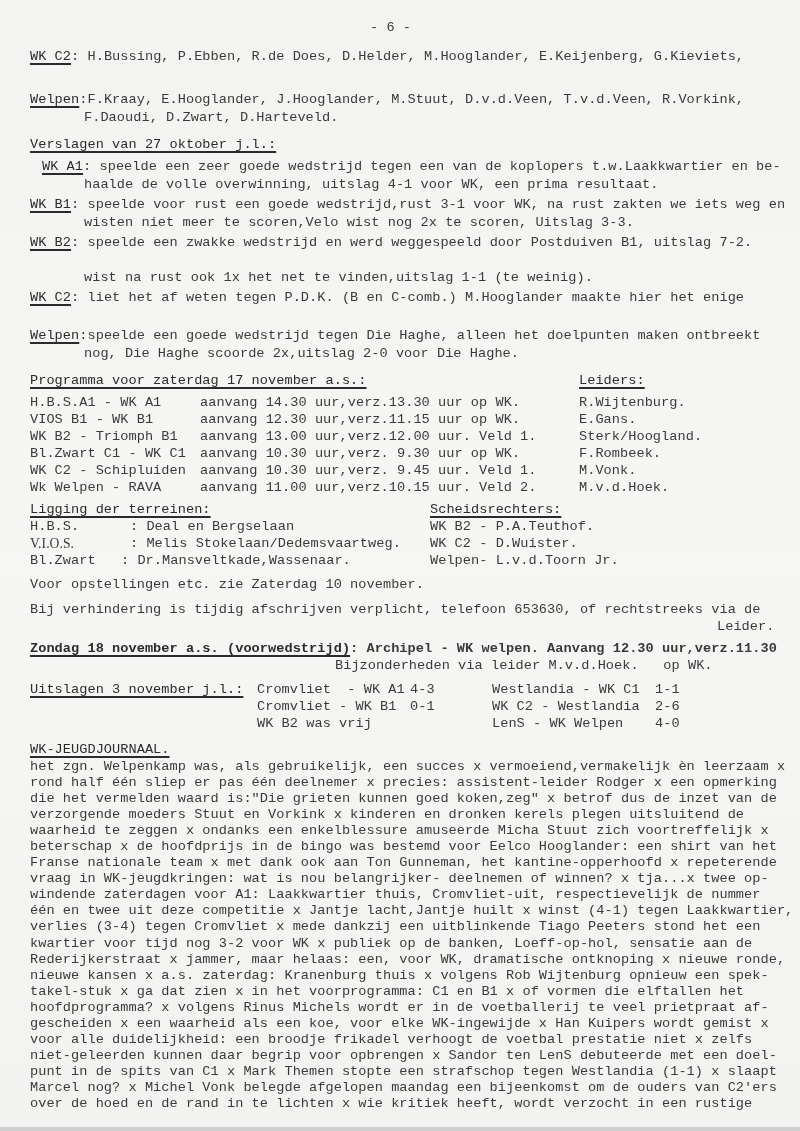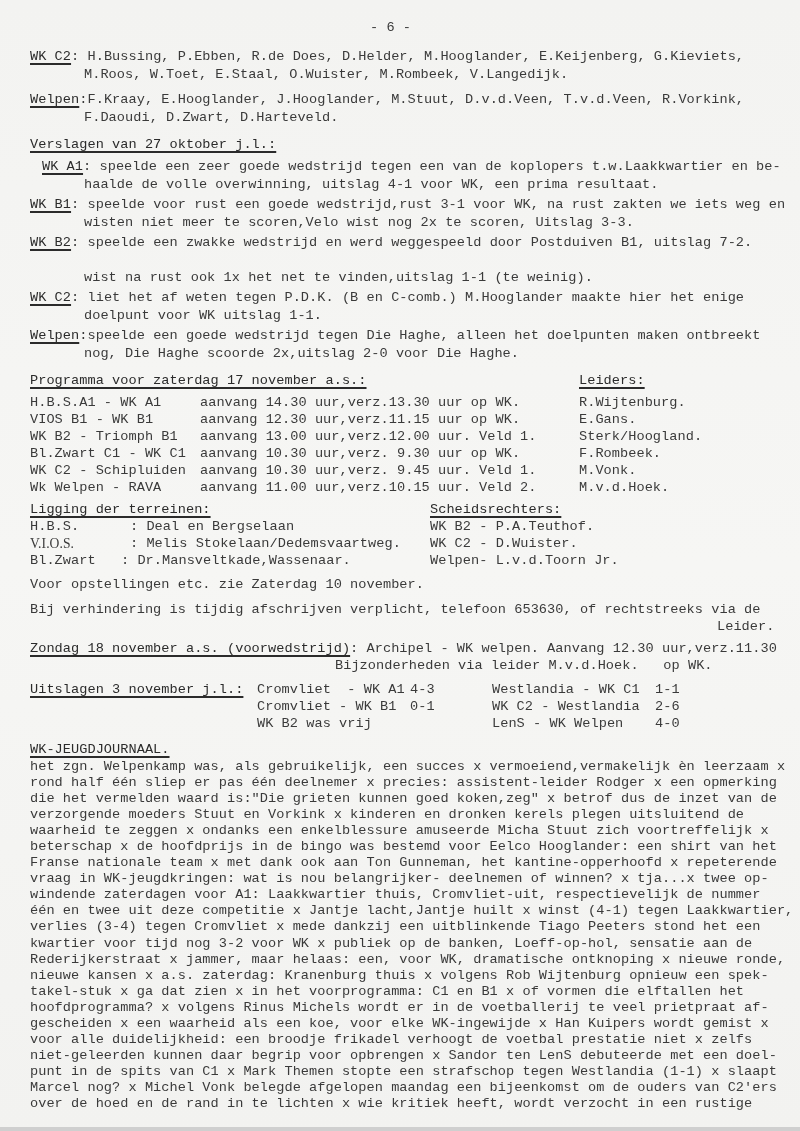--- a/index.html
+++ b/index.html
@@ -48,39 +48,37 @@
     .abs { position: absolute; white-space: pre; line-height: 17px; }
   </style>
 </head>
 <body>
 
 <div class="page">
 
   <div class="pagenum">- 6 -</div>
 
   <div class="line" style="left:30px; top:48px;"><span class="u">WK C2</span><span>: </span><span>H.Bussing, P.Ebben, R.de Does, D.Helder, M.Hooglander, E.Keijenberg, G.Kieviets,</span></div>
-  <div class="line" style="left:84px; top:66px;">M.Roos, W.Toet, E.Staal, O.Wuister, M.Rombeek, V.Langedijk.</div>
 
   <div class="line" style="left:84px; top:109px;">F.Daoudi, D.Zwart, D.Harteveld.</div>
   <div class="line" style="left:30px; top:91px;"><span class="u">Welpen</span><span>:</span><span>F.Kraay, E.Hooglander, J.Hooglander, M.Stuut, D.v.d.Veen, T.v.d.Veen, R.Vorkink,</span></div>
 
   <div class="line u" style="left:30px; top:136px;">Verslagen van 27 oktober j.l.:</div>
 
   <div class="line" style="left:30px; top:158px;margin-left:12px;"><span class="u">WK A1</span><span>: </span><span>speelde een zeer goede wedstrijd tegen een van de koplopers t.w.Laakkwartier en be-</span></div>
   <div class="line" style="left:84px; top:176px;">haalde de volle overwinning, uitslag 4-1 voor WK, een prima resultaat.</div>
 
   <div class="line" style="left:30px; top:196px;"><span class="u">WK B1</span><span>: </span><span>speelde voor rust een goede wedstrijd,rust 3-1 voor WK, na rust zakten we iets weg en</span></div>
   <div class="line" style="left:84px; top:214px;">wisten niet meer te scoren,Velo wist nog 2x te scoren, Uitslag 3-3.</div>
 
   <div class="line" style="left:30px; top:234px;"><span class="u">WK B2</span><span>: </span><span>speelde een zwakke wedstrijd en werd weggespeeld door Postduiven B1, uitslag 7-2.</span></div>
 
   <div class="line" style="left:84px; top:269px;">wist na rust ook 1x het net te vinden,uitslag 1-1 (te weinig).</div>
 
   <div class="line" style="left:30px; top:289px;"><span class="u">WK C2</span><span>: </span><span>liet het af weten tegen P.D.K. (B en C-comb.) M.Hooglander maakte hier het enige</span></div>
-  <div class="line" style="left:84px; top:307px;">doelpunt voor WK uitslag 1-1.</div>
 
   <div class="line" style="left:30px; top:327px;"><span class="u">Welpen</span><span>:</span><span>speelde een goede wedstrijd tegen Die Haghe, alleen het doelpunten maken ontbreekt</span></div>
   <div class="line" style="left:84px; top:345px;">nog, Die Haghe scoorde 2x,uitslag 2-0 voor Die Haghe.</div>
 
   <div class="line u" style="left:30px; top:372px;">Programma voor zaterdag 17 november a.s.:</div>
   <div class="line u" style="left:579px; top:372px;">Leiders:</div>
 
   <div>
     <div class="abs" style="left:30px; top:394px;">H.B.S.A1 - WK A1</div>
     <div class="abs" style="left:200px; top:394px;">aanvang 14.30 uur,verz.13.30 uur op WK.</div>
@@ -117,21 +115,21 @@
 
   <div class="line u" style="left:430px; top:501px;">Scheidsrechters:</div>
   <div class="abs" style="left:430px; top:518px;">WK B2 - P.A.Teuthof.</div>
   <div class="abs" style="left:430px; top:535px;">WK C2 - D.Wuister.</div>
   <div class="abs" style="left:430px; top:552px;">Welpen- L.v.d.Toorn Jr.</div>
 
   <div class="line" style="left:30px; top:576px;">Voor opstellingen etc. zie Zaterdag 10 november.</div>
   <div class="line" style="left:30px; top:601px;">Bij verhindering is tijdig afschrijven verplicht, telefoon 653630, of rechtstreeks via de</div>
   <div class="line" style="left:717px; top:618px;">Leider.</div>
 
-  <div class="line" style="left:30px; top:640px;"><span class="u">Zondag 18 november a.s. (voorwedstrijd)</span><span>: Archipel - WK welpen. Aanvang 12.30 uur,verz.11.30</span></div>
+  <div class="line" style="left:30px; top:640px;font-weight:bold;"><span class="u">Zondag 18 november a.s. (voorwedstrijd)</span><span>: Archipel - WK welpen. Aanvang 12.30 uur,verz.11.30</span></div>
   <div class="line" style="left:335px; top:657px;">Bijzonderheden via leider M.v.d.Hoek.   op WK.</div>
 
   <div class="line u" style="left:30px; top:681px;">Uitslagen 3 november j.l.:</div>
   <div>
     <div class="abs" style="left:257px; top:681px;">Cromvliet  - WK A1</div>
     <div class="abs" style="left:410px; top:681px;">4-3</div>
     <div class="abs" style="left:257px; top:698px;">Cromvliet - WK B1</div>
     <div class="abs" style="left:410px; top:698px;">0-1</div>
     <div class="abs" style="left:257px; top:715px;">WK B2 was vrij</div>
 

